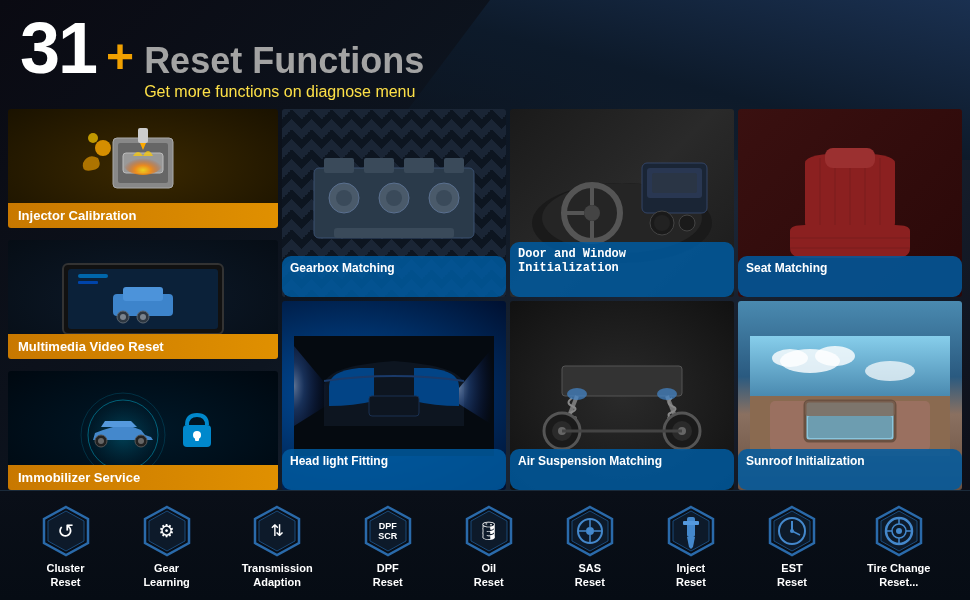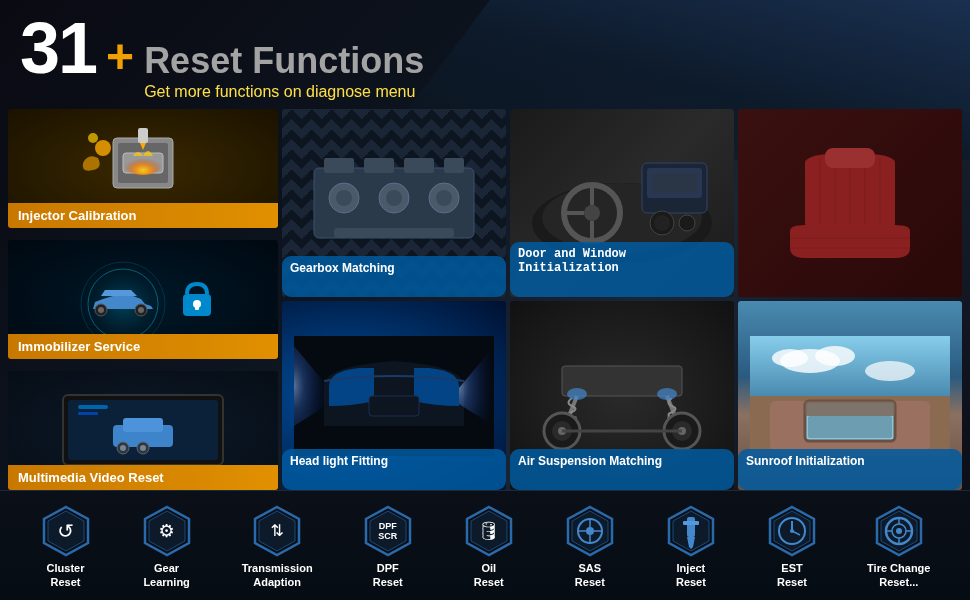--- a/index.html
+++ b/index.html
@@ -347,20 +347,43 @@
             <path d="M90 38 Q95 30 100 38 Q105 28 110 38" fill="#ffcc00" opacity="0.7"></path>
 
             <circle cx="60" cy="30" r="8" fill="#ffaa00" opacity="0.8"></circle>
             <circle cx="50" cy="20" r="5" fill="#ffcc00" opacity="0.7"></circle>
             <path d="M55 40 Q45 35 40 45 Q38 55 50 52 Q60 50 55 40 Z" fill="#ffaa00" opacity="0.6"></path>
           </svg>
         </div>
         <div class="card-label">Injector Calibration</div>
       </div>
 
+      <div class="feature-card card-multimedia">
+        <div class="multimedia-visual">
+          <svg width="220" height="90" viewBox="0 0 220 90">
+
+            <rect x="30" y="10" width="160" height="70" rx="5" fill="#111" stroke="#333" stroke-width="2"></rect>
+            <rect x="35" y="15" width="150" height="60" rx="3" fill="#0d1a2a"></rect>
+
+            <rect x="80" y="40" width="60" height="22" rx="4" fill="#4488cc"></rect>
+            <rect x="90" y="33" width="40" height="14" rx="3" fill="#5599dd"></rect>
+            <circle cx="90" cy="63" r="6" fill="#333" stroke="#666" stroke-width="1"></circle>
+            <circle cx="90" cy="63" r="3" fill="#888"></circle>
+            <circle cx="110" cy="63" r="6" fill="#333" stroke="#666" stroke-width="1"></circle>
+            <circle cx="110" cy="63" r="3" fill="#888"></circle>
+
+            <rect x="35" y="15" width="150" height="60" rx="3" fill="rgba(0,100,200,0.1)"></rect>
+
+            <rect x="45" y="20" width="30" height="4" rx="2" fill="#0066aa"></rect>
+            <rect x="45" y="27" width="20" height="3" rx="1" fill="#0044aa"></rect>
+          </svg>
+        </div>
+        <div class="card-label">Multimedia Video Reset</div>
+      </div>
+
       <div class="feature-card card-immobilizer">
         <div class="immobilizer-visual">
           <svg width="240" height="90" viewBox="0 0 240 90">
 
             <defs>
               <radialGradient id="glowGrad" cx="50%" cy="50%" r="50%">
                 <stop offset="0%" stop-color="#00aacc" stop-opacity="0.3"></stop>
                 <stop offset="60%" stop-color="#007799" stop-opacity="0.1"></stop>
                 <stop offset="100%" stop-color="#003344" stop-opacity="0"></stop>
               </radialGradient>
@@ -378,43 +401,20 @@
 
             <rect x="160" y="40" width="28" height="22" rx="4" fill="#0088cc"></rect>
             <path d="M164 40 Q164 30 174 30 Q184 30 184 40" fill="none" stroke="#0088cc" stroke-width="4"></path>
             <circle cx="174" cy="50" r="4" fill="white"></circle>
             <rect x="172" y="50" width="4" height="6" rx="1" fill="white"></rect>
           </svg>
         </div>
         <div class="card-label">Immobilizer Service</div>
       </div>
 
-      <div class="feature-card card-multimedia">
-        <div class="multimedia-visual">
-          <svg width="220" height="90" viewBox="0 0 220 90">
-
-            <rect x="30" y="10" width="160" height="70" rx="5" fill="#111" stroke="#333" stroke-width="2"></rect>
-            <rect x="35" y="15" width="150" height="60" rx="3" fill="#0d1a2a"></rect>
-
-            <rect x="80" y="40" width="60" height="22" rx="4" fill="#4488cc"></rect>
-            <rect x="90" y="33" width="40" height="14" rx="3" fill="#5599dd"></rect>
-            <circle cx="90" cy="63" r="6" fill="#333" stroke="#666" stroke-width="1"></circle>
-            <circle cx="90" cy="63" r="3" fill="#888"></circle>
-            <circle cx="110" cy="63" r="6" fill="#333" stroke="#666" stroke-width="1"></circle>
-            <circle cx="110" cy="63" r="3" fill="#888"></circle>
-
-            <rect x="35" y="15" width="150" height="60" rx="3" fill="rgba(0,100,200,0.1)"></rect>
-
-            <rect x="45" y="20" width="30" height="4" rx="2" fill="#0066aa"></rect>
-            <rect x="45" y="27" width="20" height="3" rx="1" fill="#0044aa"></rect>
-          </svg>
-        </div>
-        <div class="card-label">Multimedia Video Reset</div>
-      </div>
-
     </div>
 
     <div class="right-grid">
 
       <div class="grid-card card-gearbox">
         <div class="engine-visual">
           <svg width="200" height="120" viewBox="0 0 200 120">
 
             <rect x="20" y="25" width="160" height="70" rx="5" fill="#2a3a4a" stroke="#3a5070" stroke-width="1"></rect>
             <rect x="30" y="15" width="30" height="15" rx="2" fill="#3a4a5a"></rect>
@@ -473,20 +473,21 @@
             <line x1="130" y1="15" x2="130" y2="85" stroke="#6a1818" stroke-width="1" opacity="0.5"></line>
 
             <path d="M40 88 L40 105 Q40 115 55 115 L145 115 Q160 115 160 105 L160 88 Q160 82 145 82 L55 82 Q40 82 40 88 Z" fill="#8B2020"></path>
 
             <line x1="40" y1="95" x2="160" y2="95" stroke="#6a1818" stroke-width="1" opacity="0.5"></line>
             <line x1="40" y1="105" x2="160" y2="105" stroke="#6a1818" stroke-width="1" opacity="0.5"></line>
 
             <rect x="75" y="5" width="50" height="20" rx="8" fill="#9B3030"></rect>
           </svg>
         </div>
+        <div class="grid-label">Seat Matching</div>
       </div>
 
       <div class="grid-card card-headlight">
         <div class="headlight-visual grid-card-image">
           <svg width="200" height="120" viewBox="0 0 200 120">
 
             <rect x="0" y="0" width="200" height="120" fill="#050a10"></rect>
 
             <path d="M30 90 L30 50 Q30 30 100 25 Q170 30 170 50 L170 90 Z" fill="#0d1520"></path>
 

